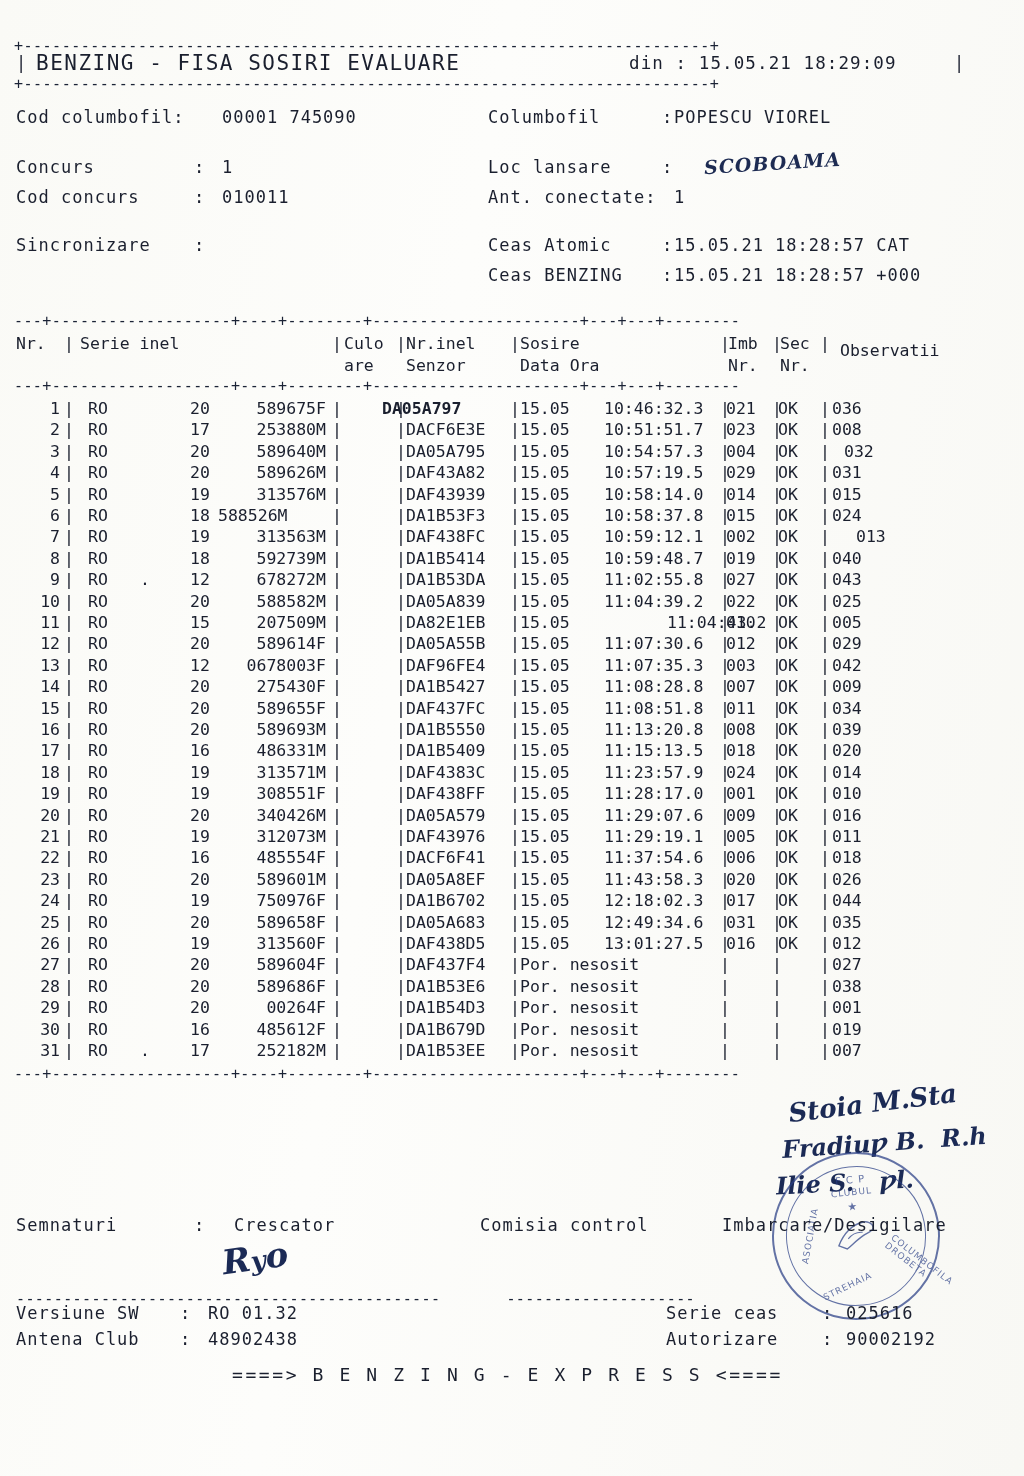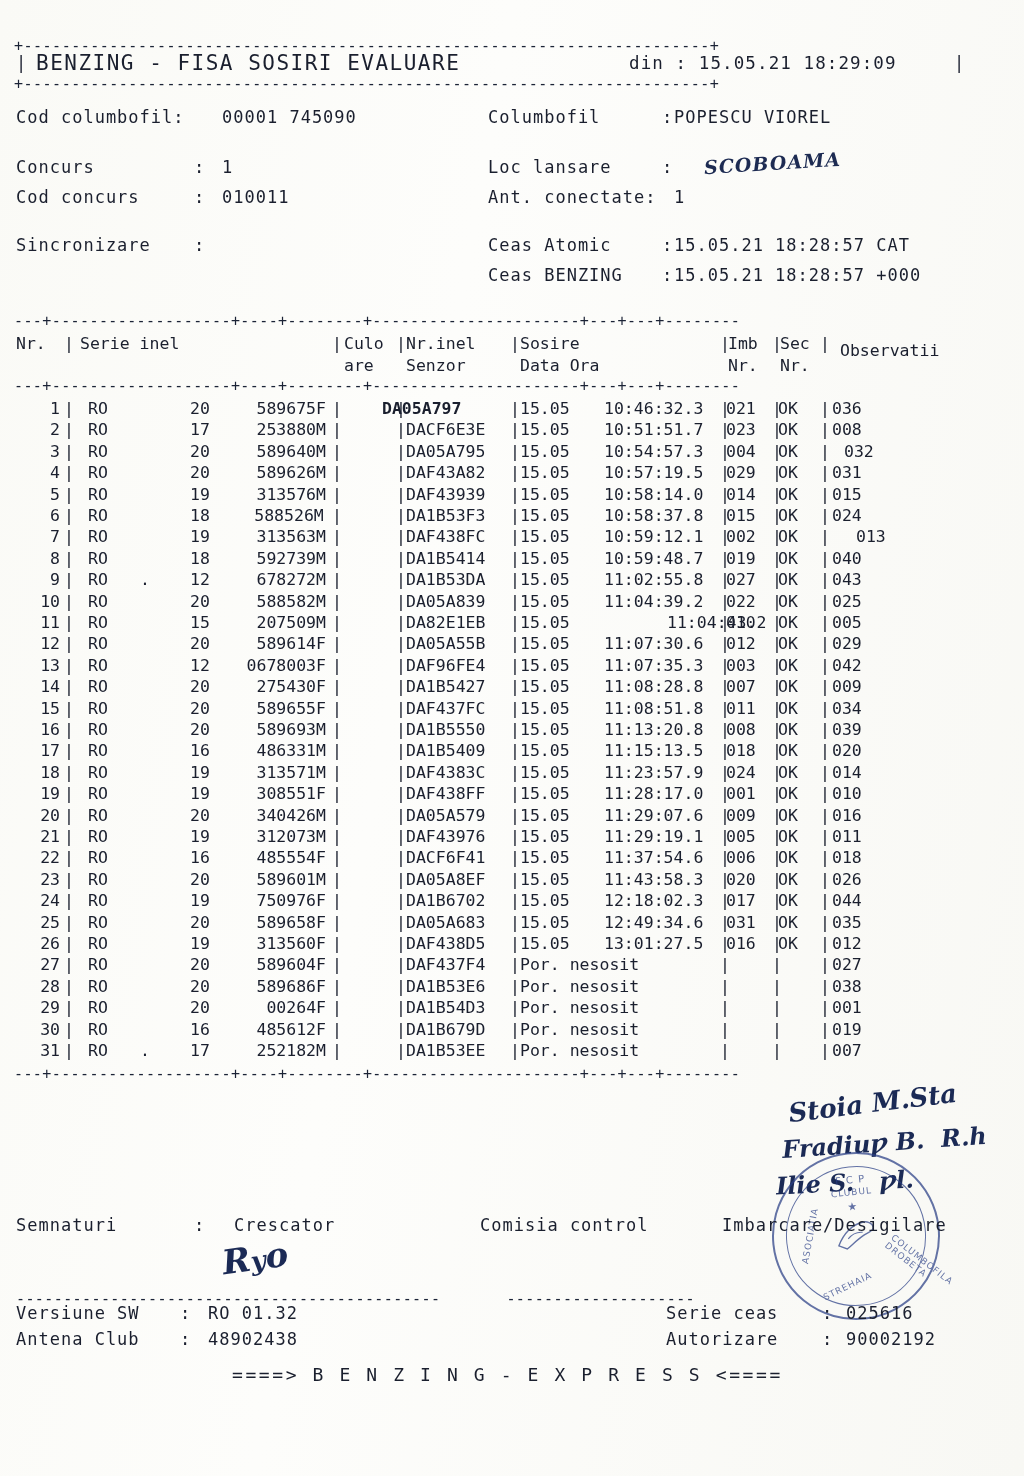--- a/index.html
+++ b/index.html
@@ -351,21 +351,21 @@
             <span style="position: absolute; white-space: pre; left: 758px;">|</span>
             <span style="position: absolute; white-space: pre; left: 764px;">OK</span>
             <span style="position: absolute; white-space: pre; left: 806px;">|</span>
             <span style="position: absolute; white-space: pre; left: 818px;">015</span>
           </div>
           <div style="position: absolute; left: 0px; top: 107px; height: 21.4px; width: 984px; font-size: 16.5px; line-height: 21.4px;">
             <span style="position: absolute; white-space: pre; left: 2px; width: 44px; text-align: right;">6</span>
             <span style="position: absolute; white-space: pre; left: 50px;">|</span>
             <span style="position: absolute; white-space: pre; left: 74px;">RO</span>
             <span style="position: absolute; white-space: pre; left: 176px;">18</span>
-            <span style="position: absolute; white-space: pre; left: 227px; width: 96px; text-align: center;">588526M</span>
+            <span style="position: absolute; white-space: pre; left: 204px; width: 96px; text-align: left;">588526M</span>
             <span style="position: absolute; white-space: pre; left: 318px;">|</span>
             <span style="position: absolute; white-space: pre; left: 382px;">|</span>
             <span style="position: absolute; white-space: pre; left: 392px;">DA1B53F3</span>
             <span style="position: absolute; white-space: pre; left: 496px;">|</span>
             <span style="position: absolute; white-space: pre; left: 506px;">15.05</span>
             <span style="position: absolute; white-space: pre; left: 590px;">10:58:37.8</span>
             <span style="position: absolute; white-space: pre; left: 706px;">|</span>
             <span style="position: absolute; white-space: pre; left: 712px;">015</span>
             <span style="position: absolute; white-space: pre; left: 758px;">|</span>
             <span style="position: absolute; white-space: pre; left: 764px;">OK</span>

